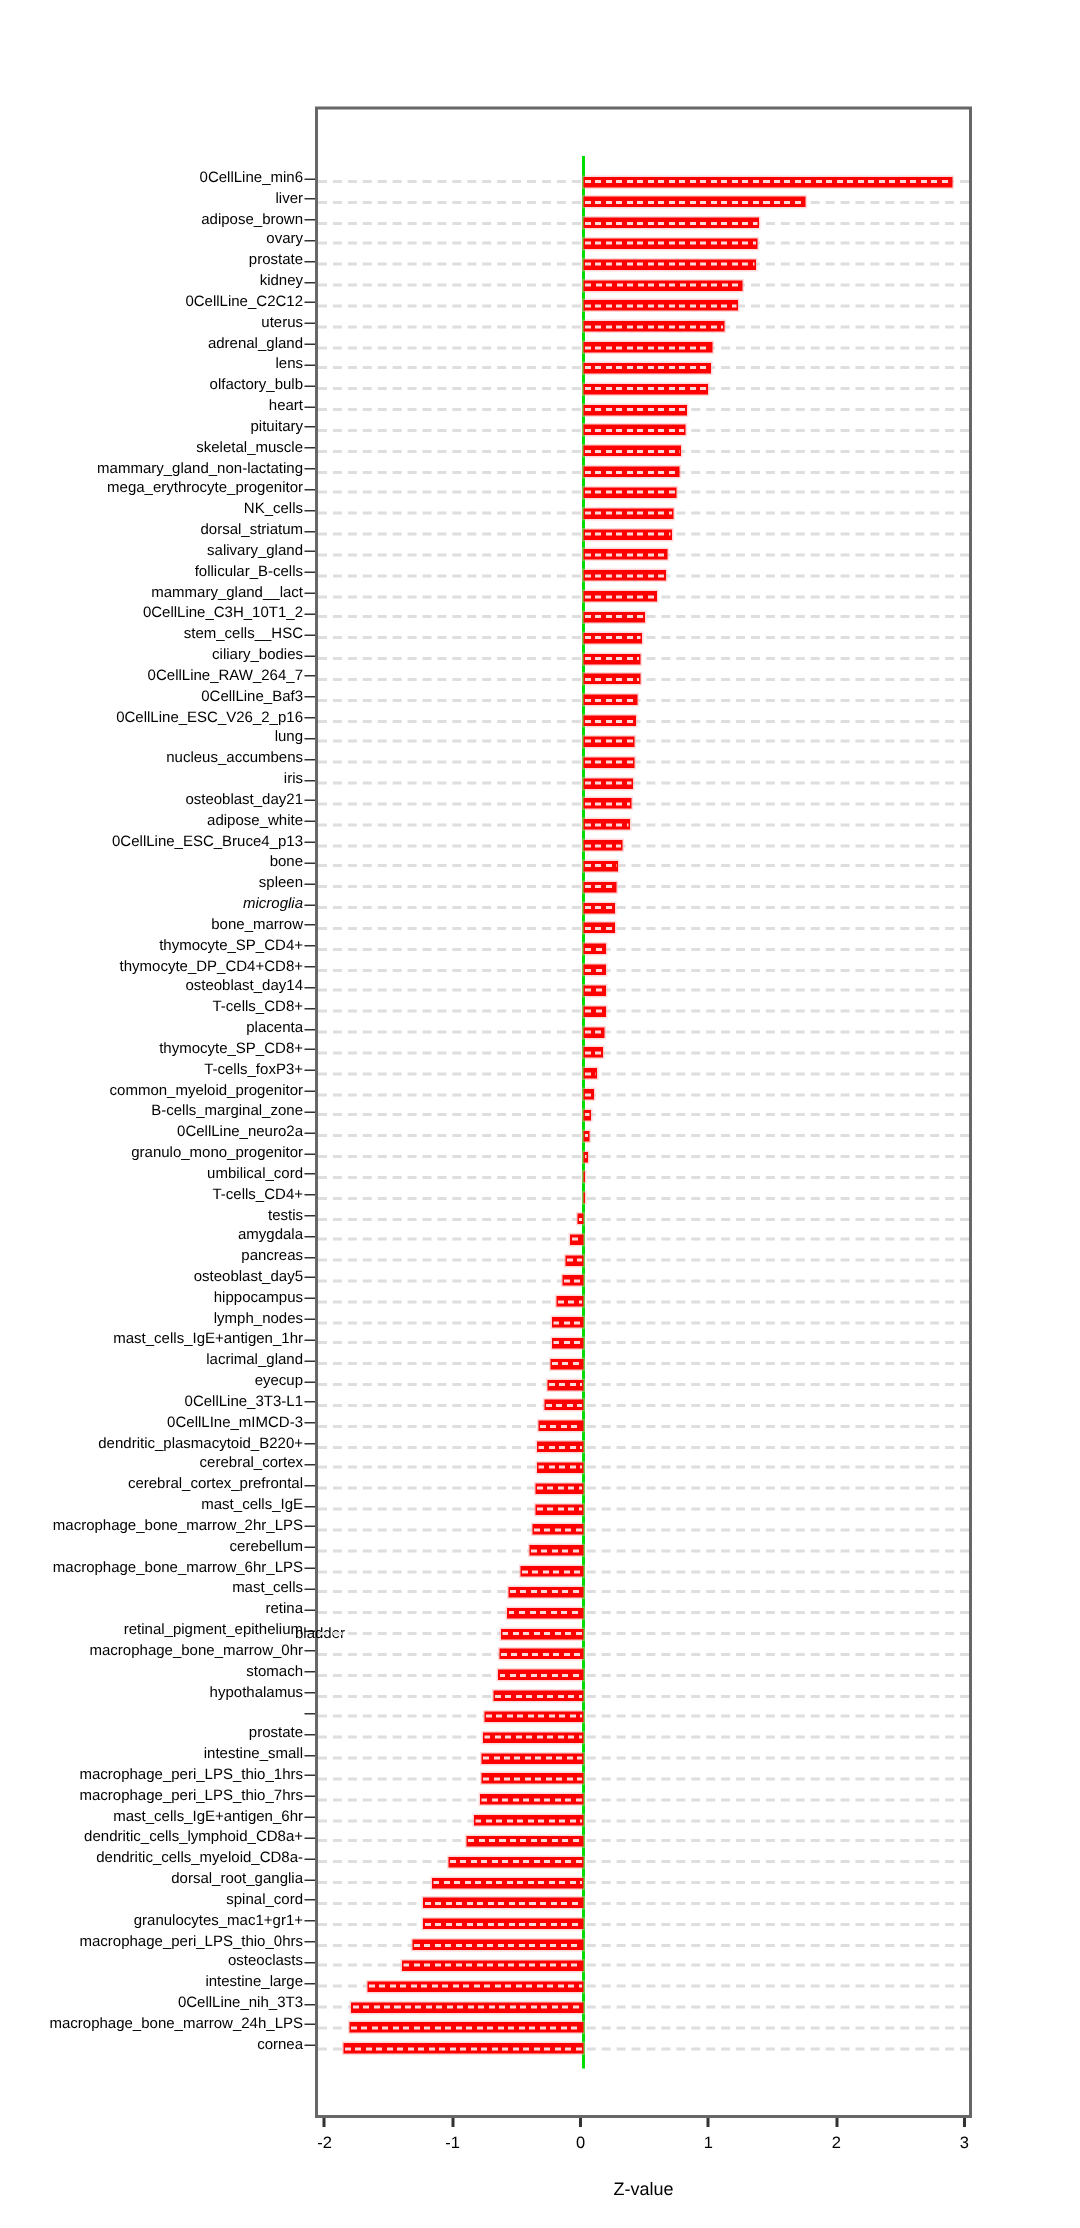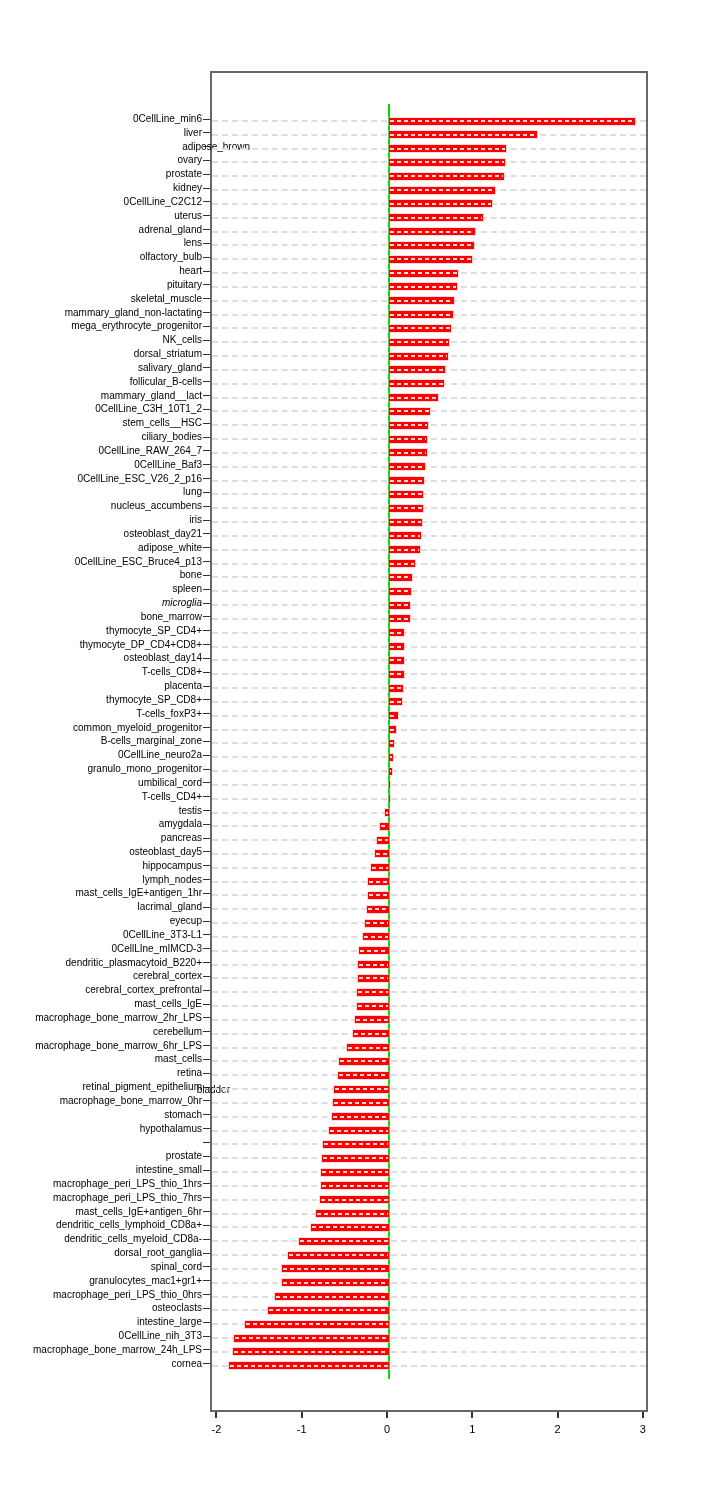--- a/index.html
+++ b/index.html
@@ -230,26 +230,27 @@
       <div class="bar" style="top: 1178.56px; left: 76.346px; width: 100.654px; background: rgb(255, 0, 0);"></div>
       <div class="bar" style="top: 1192.39px; left: 70.375px; width: 106.625px; background: rgb(255, 0, 0);"></div>
       <div class="bar" style="top: 1206.22px; left: 69.522px; width: 107.478px; background: rgb(255, 0, 0);"></div>
       <div class="bar" style="top: 1220.05px; left: 62.698px; width: 114.302px; background: rgb(255, 0, 0);"></div>
       <div class="bar" style="top: 1233.88px; left: 55.874px; width: 121.126px; background: rgb(255, 0, 0);"></div>
       <div class="bar" style="top: 1247.71px; left: 32.843px; width: 144.157px; background: rgb(255, 0, 0);"></div>
       <div class="bar" style="top: 1261.54px; left: 21.754px; width: 155.246px; background: rgb(255, 0, 0);"></div>
       <div class="bar" style="top: 1275.37px; left: 20.901px; width: 156.099px; background: rgb(255, 0, 0);"></div>
       <div class="bar" style="top: 1289.2px; left: 16.636px; width: 160.364px; background: rgb(255, 0, 0);"></div>
     </div>
+  <div class="xaxis-title">Z-value</div>
 <div class="ytick" style="top: 118.5px;"></div>
     <div class="ylabel" style="top: 113px;">0CellLine_min6</div>
     <div class="ytick" style="top: 132.33px;"></div>
     <div class="ylabel" style="top: 126.83px;">liver</div>
     <div class="ytick" style="top: 146.16px;"></div>
-    <div class="ylabel" style="top: 140.66px; padding-left: 48px;">adipose_brown</div>
+    <div class="ylabel" style="top: 140.66px;">adipose_brown</div>
     <div class="ytick" style="top: 159.99px;"></div>
     <div class="ylabel" style="top: 154.49px;">ovary</div>
     <div class="ytick" style="top: 173.82px;"></div>
     <div class="ylabel" style="top: 168.32px;">prostate</div>
     <div class="ytick" style="top: 187.65px;"></div>
     <div class="ylabel" style="top: 182.15px;">kidney</div>
     <div class="ytick" style="top: 201.48px;"></div>
     <div class="ylabel" style="top: 195.98px;">0CellLine_C2C12</div>
     <div class="ytick" style="top: 215.31px;"></div>
     <div class="ylabel" style="top: 209.81px;">uterus</div>

